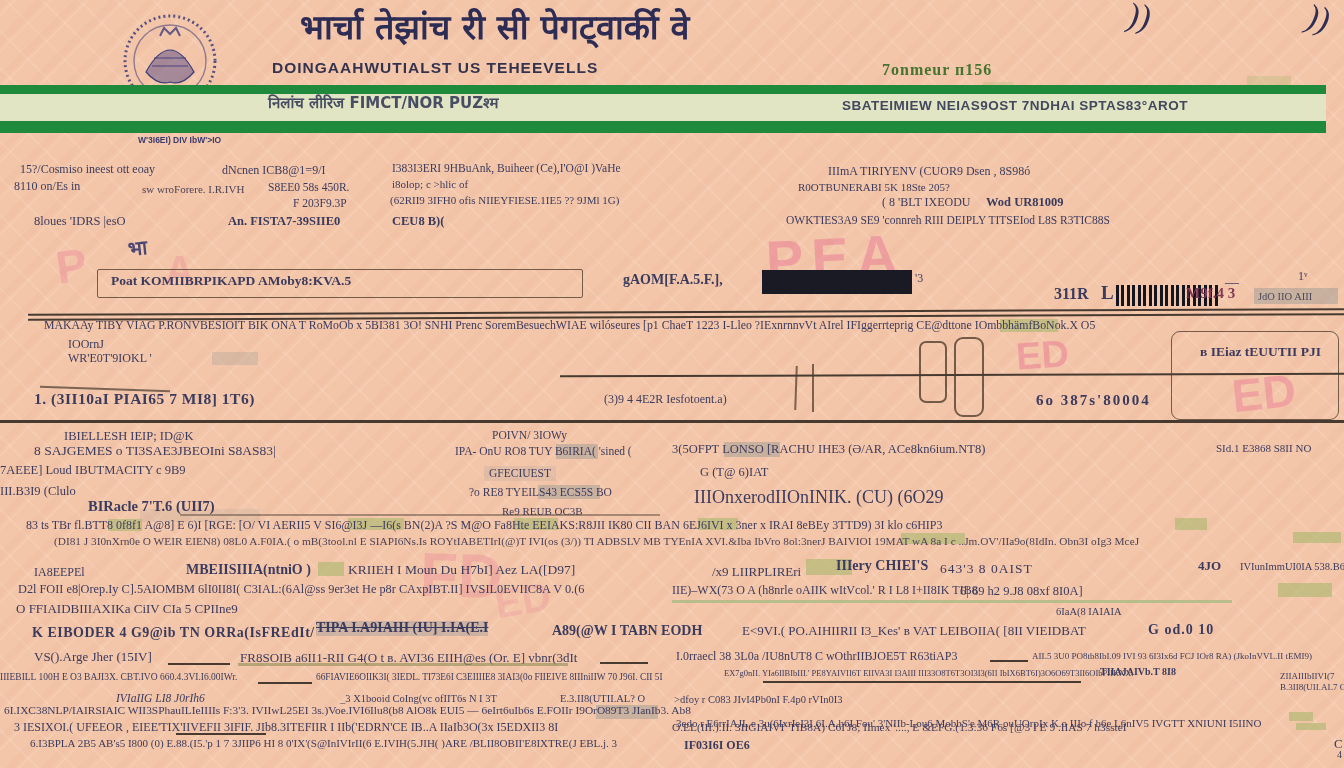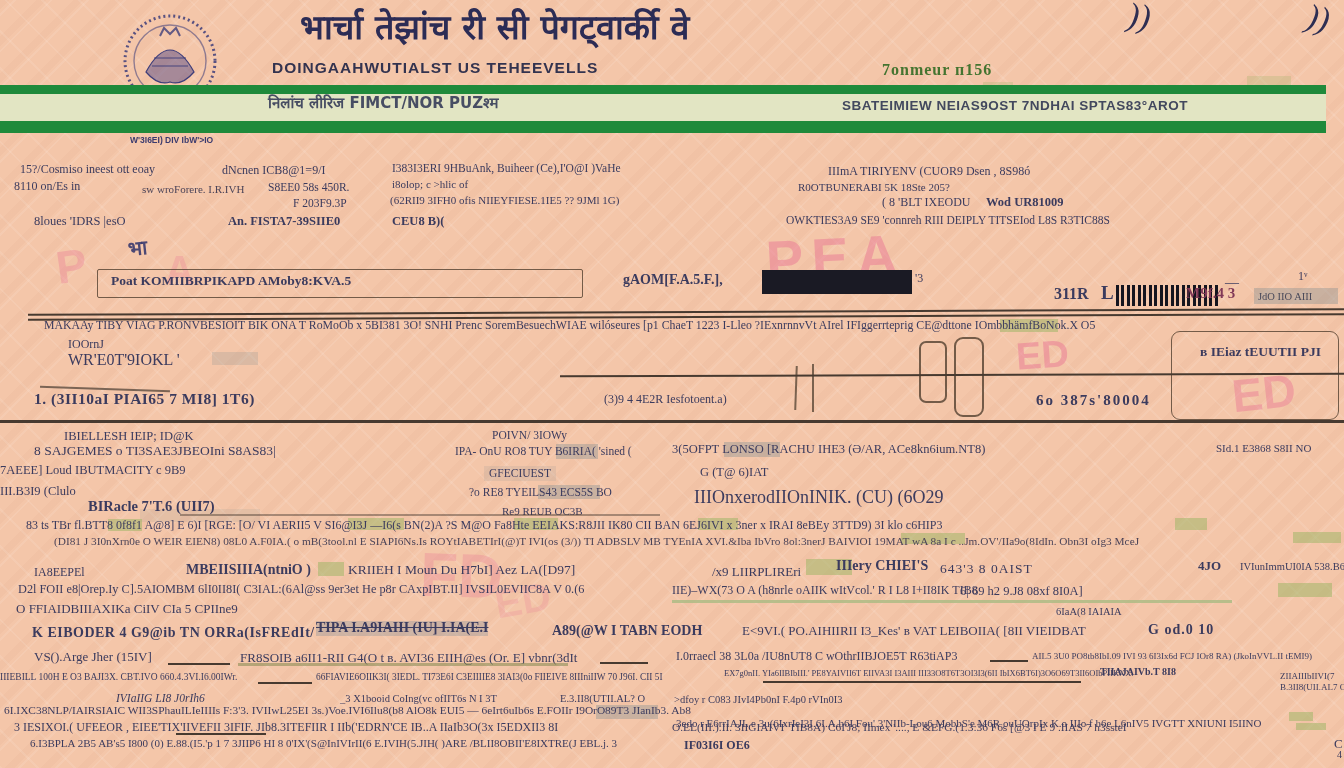--- a/index.html
+++ b/index.html
@@ -40,21 +40,21 @@
       <circle cx="58" cy="55" r="45" fill="none" stroke="#3d3d7a" stroke-width="3" stroke-dasharray="2 3" opacity="0.85"></circle>
       <circle cx="58" cy="55" r="36" fill="none" stroke="#3d3d7a" stroke-width="1.4" opacity="0.55"></circle>
       <path d="M34,66 Q58,22 82,66 Q70,80 58,76 Q46,80 34,66 Z" fill="rgba(72,62,130,0.45)" stroke="#3d3d7a" stroke-width="1.2"></path>
       <path d="M48,30 l4,-8 l6,6 l6,-6 l4,8" fill="none" stroke="#3d3d7a" stroke-width="2" opacity="0.8"></path>
       <path d="M40,60 h36 M42,52 h32" stroke="#3d3d7a" stroke-width="1.4" opacity="0.6"></path>
     </svg>
   </div>
   <div class="t sans b" style="left:96px;top:106px;font-size:11px;color:#3a3a6e;">103R ' CI</div>
   <div class="t sans b" style="left:296px;top:106px;font-size:11px;color:#3a3a6e;">32CI 100</div>
   <div class="t sans b" style="left:58px;top:124px;font-size:9px;color:#3a3a6e;text-decoration:underline;">8BI3I;Q8E.8DIV(0Ib.Oe.rb3r3I(3T 9 3g</div>
-  <div class="t sans b" style="left:130px;top:136px;font-size:8.5px;color:#3a3a6e;">W'3I6EI) DIV IbW'&gt;IO</div>
+  <div class="t sans b" style="left:138px;top:136px;font-size:8.5px;color:#3a3a6e;">W'3I6EI) DIV IbW'&gt;IO</div>
 
   <div class="t dev b" style="left:300px;top:10px;font-size:34px;color:#2c2c55;">भार्चा तेझांच री सी पेगट्वार्की वे</div>
   <div class="t sans b" style="left:272px;top:60px;font-size:15.5px;letter-spacing:1px;color:#33334f;">DOINGAAHWUTIALST US TEHEEVELLS</div>
   <div class="hlg" style="left:983px;top:82px;width:30px;height:24px;opacity:.5;"></div>
   <div class="hlg" style="left:1247px;top:76px;width:44px;height:28px;opacity:.5;"></div>
   <div class="t" style="left:1128px;top:-2px;font-size:34px;color:#2e2e52;transform:rotate(8deg);font-style:italic;">))</div>
   <div class="t" style="left:1307px;top:0px;font-size:34px;color:#2e2e52;transform:rotate(14deg);font-style:italic;">))</div>
   <div class="t b grn" style="left:882px;top:62px;font-size:16px;letter-spacing:1px;">7onmeur п156</div>
 
   <div class="band"></div>
@@ -103,21 +103,21 @@
   <div class="hl" style="left:1254px;top:288px;width:84px;height:16px;"></div>
   <div class="t" style="left:1258px;top:291px;font-size:10.5px;color:#4a4a5a;">JdO IIO AIII</div>
 
   <div class="rule" style="left:28px;top:311px;width:1316px;height:2px;transform:rotate(-.25deg);"></div>
   <div class="rule" style="left:28px;top:316px;width:1316px;height:2px;transform:rotate(-.25deg);"></div>
 
   <div class="hlg" style="left:1000px;top:319px;width:58px;height:13px;"></div>
   <div class="t" style="left:44px;top:319px;font-size:11.8px;">MAKAAy TIBY VIAG P.RONVBESIOIT BIK ONA T RoMoOb x 5BI381 3O! SNHI   Prenc SoremBesuechWIAE wilóseures [p1 ChaeT   1223 I-Lleo    ?IExnrnnvVt AIrel     IFIggerrteprig   CE@dttone IOmbbhämfBoNok.X O5</div>
   <div class="t" style="left:68px;top:338px;font-size:12px;">IOOrnJ</div>
   <div class="hl" style="left:212px;top:352px;width:46px;height:13px;opacity:.6;"></div>
-  <div class="t" style="left:68px;top:352px;font-size:16px;">WR'E0T'9IOKL '</div>
+  <div class="t" style="left:68px;top:352px;font-size:12px;">WR'E0T'9IOKL '</div>
   <div class="t b" style="left:1200px;top:345px;font-size:13.5px;">ʙ IEiaz tEUUTII PJI</div>
 
   <div class="penbox" style="left:919px;top:341px;width:24px;height:58px;border-radius:7px;"></div>
   <div class="penbox" style="left:954px;top:337px;width:26px;height:76px;border-radius:9px;"></div>
   <div class="vline" style="left:795px;top:366px;height:44px;transform:rotate(2deg);"></div>
   <div class="vline" style="left:812px;top:364px;height:48px;"></div>
   <div class="penbox" style="left:1171px;top:331px;width:166px;height:87px;border-width:1.6px;border-radius:9px;"></div>
 
   <div class="rule" style="left:560px;top:374px;width:784px;height:2px;transform:rotate(-.2deg);"></div>
   <div class="rule" style="left:40px;top:388px;width:130px;height:2px;transform:rotate(2deg);opacity:.7;"></div>

